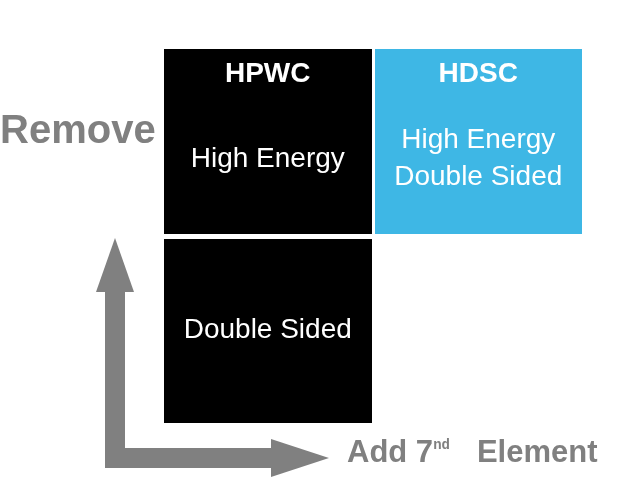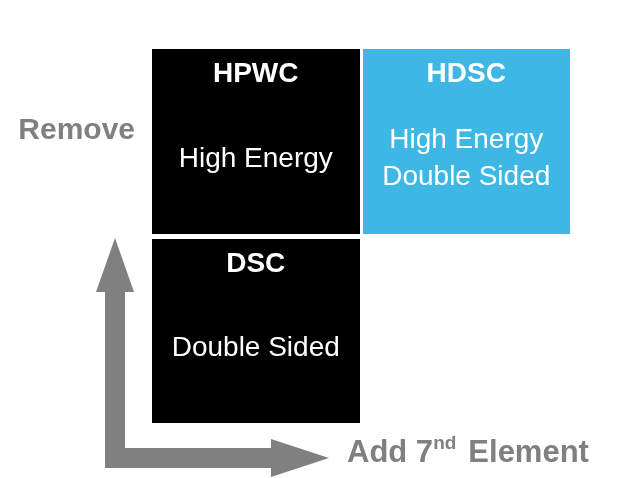--- a/index.html
+++ b/index.html
@@ -21,30 +21,30 @@
     overflow: hidden;
   }
 
   
   .y-label {
     position: absolute;
     left: 0;
     top: 110px;
     width: 135px;
     text-align: right;
-    font-size: 30px;
+    font-size: 40px;
     font-weight: bold;
     line-height: 38px;
     color: var(--axis-gray);
   }
 
   
   .grid {
     position: absolute;
-    left: 152px;
+    left: 164px;
     top: 49px;
     width: 418px;
     height: 374px;
     display: grid;
     grid-template-columns: 1fr 1fr;
     grid-template-rows: 1fr 1fr;
     column-gap: 3px;
     row-gap: 5px;
   }
   .cell {
@@ -113,26 +113,27 @@
   .x-label {
     position: absolute;
     left: 347px;
     top: 434px;
     font-size: 31px;
     font-weight: bold;
     color: var(--axis-gray);
     white-space: nowrap;
   }
   .x-label sup {
-    font-size: 19px;
+    font-size: 14px;
     vertical-align: baseline;
     position: relative;
     top: -13px;
+    font-family: Liberation Mono, monospace;
   }
-  .x-label .suffix { margin-left: 12px; text-align: center; }
+  .x-label .suffix { margin-left: 27px; text-align: center; }
 </style>
 </head>
 <body>
 
 <div class="canvas">
 
   <div class="y-label">
     <div>Remove</div>
   </div>
 
@@ -148,21 +149,20 @@
     <div class="cell accent">
       <div class="cell-title">HDSC</div>
       <div class="cell-sub">
         <div>High Energy</div>
         <div>Double Sided</div>
       </div>
     </div>
 
 
     <div class="cell">
-      <div class="cell-title">DSC</div>
       <div class="cell-sub">
         <div>Double Sided</div>
       </div>
     </div>
 
   </div>
 
   <div>
     <div class="v-shaft"></div>
     <div class="v-head"></div>

